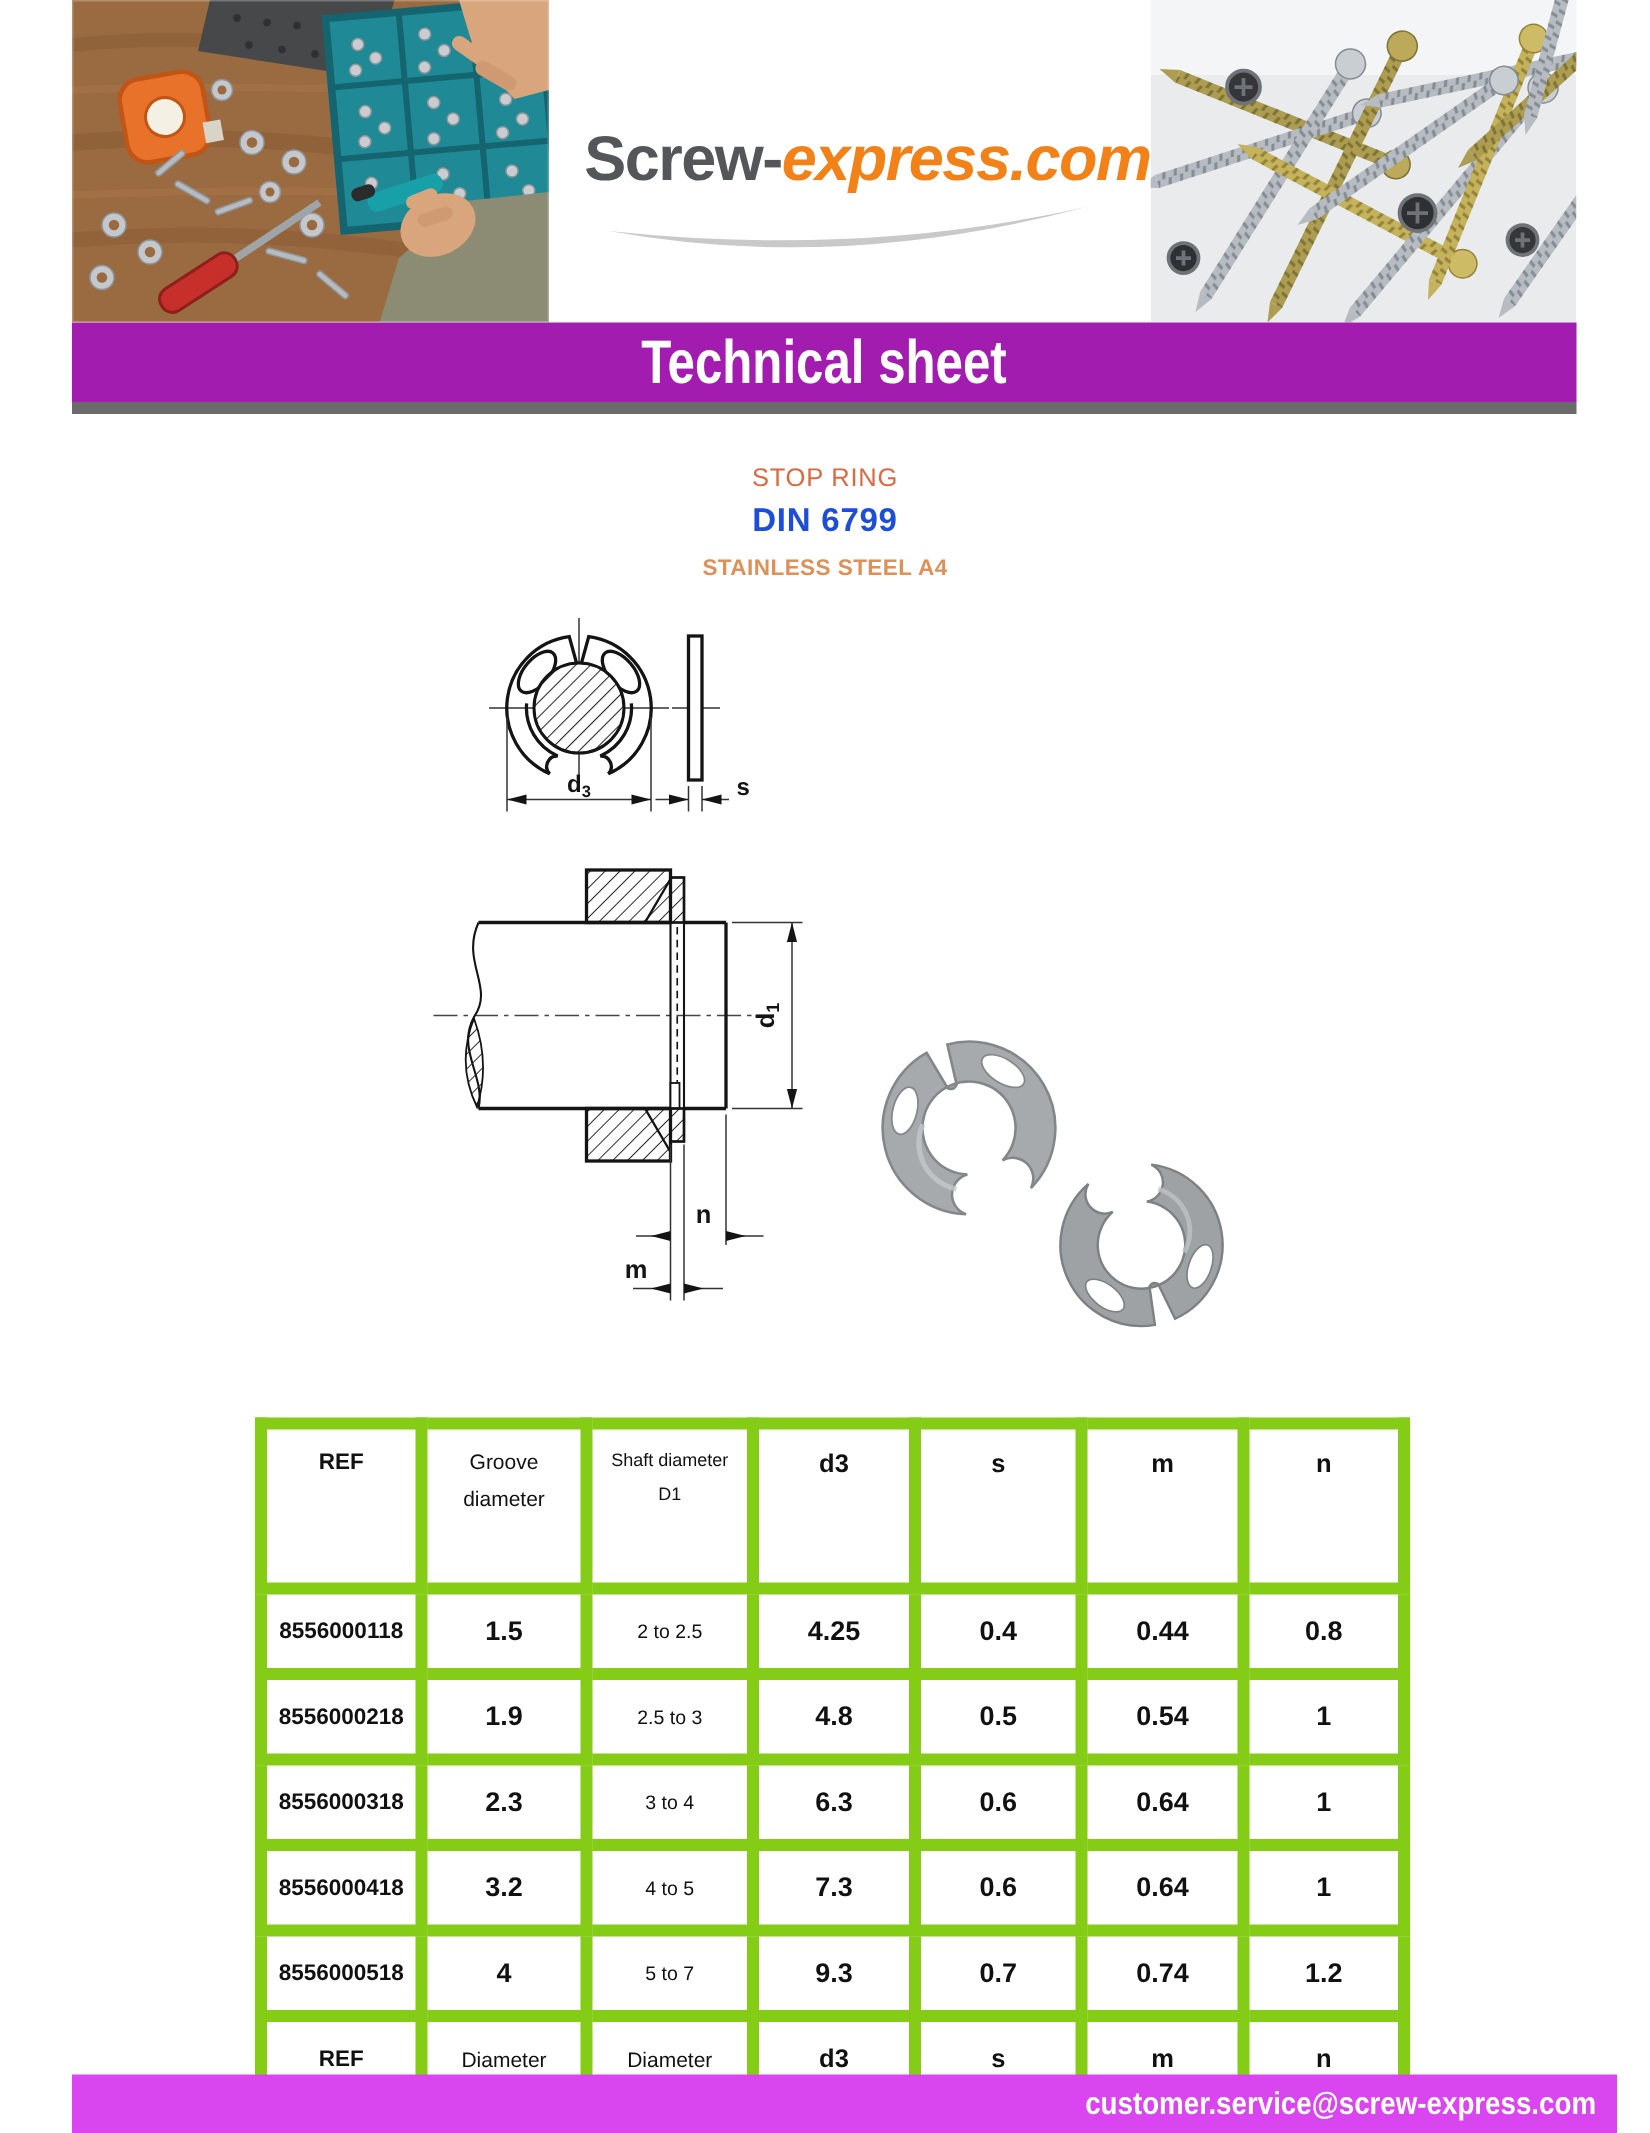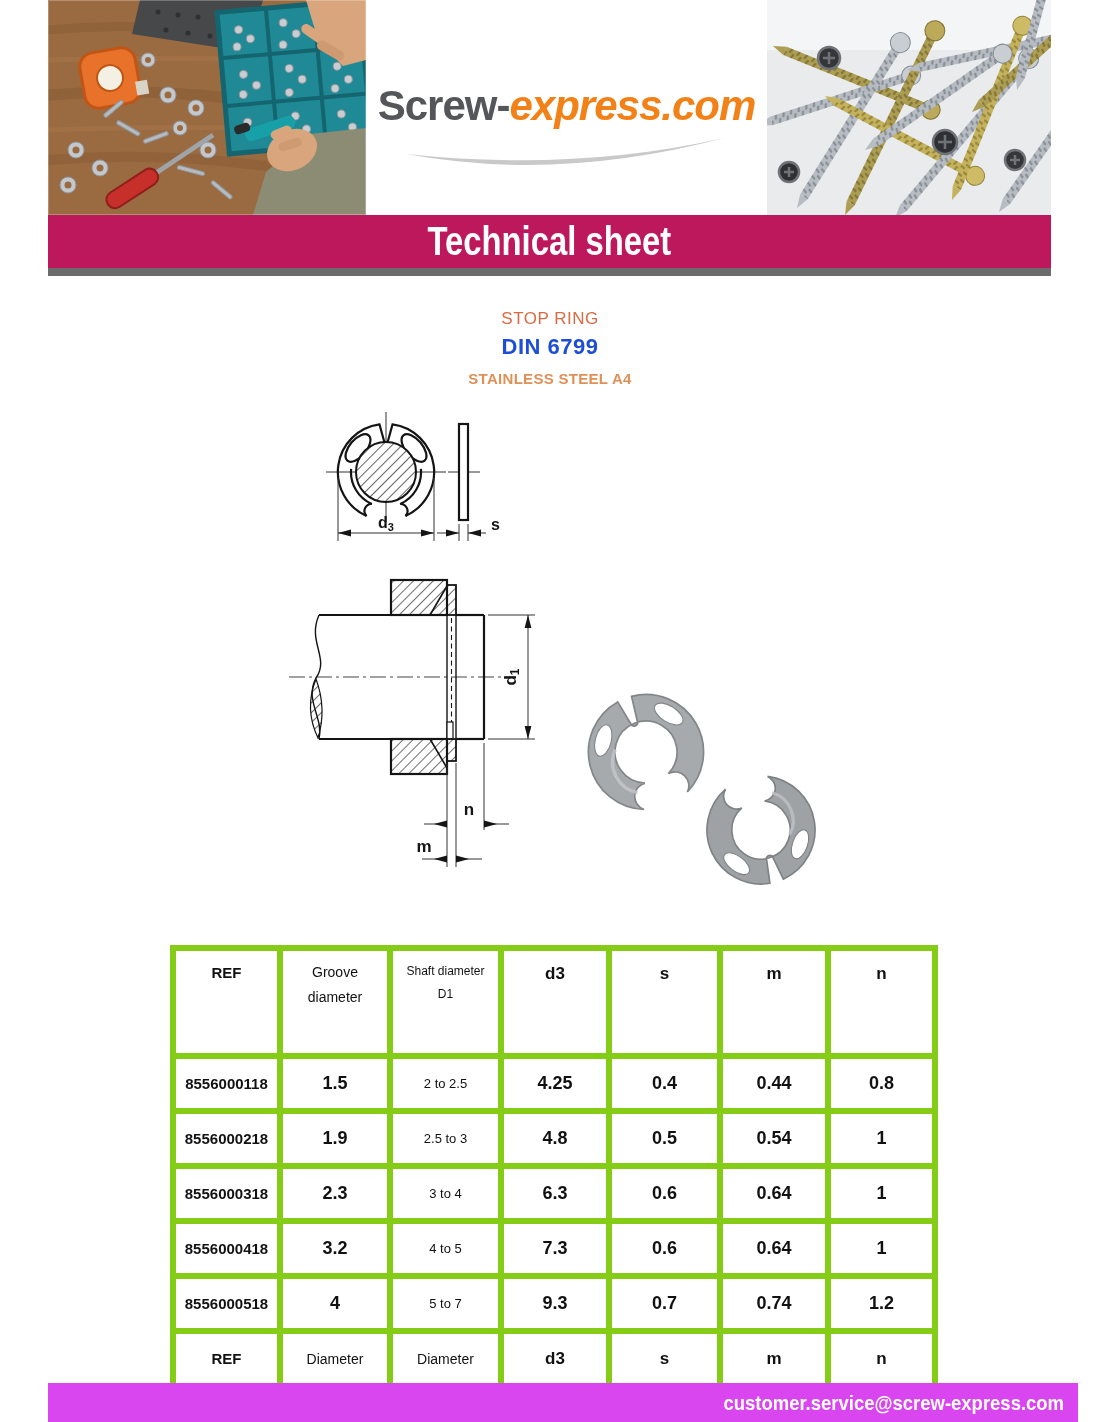--- a/index.html
+++ b/index.html
@@ -3,47 +3,47 @@
 <meta charset="utf-8">
 <style>
   html,body{margin:0;padding:0;background:#ffffff;}
   #page{position:relative;width:1100px;height:1422px;background:#ffffff;overflow:hidden;
         font-family:"Liberation Sans","DejaVu Sans",sans-serif;color:#111;}
 
   
   .photo{position:absolute;top:0;height:215px;overflow:hidden;}
   #photo-left{left:48px;width:318px;}
   #photo-right{left:767px;width:284px;}
-  #logo-area{position:absolute;left:366px;top:0;width:401px;height:160px;background:#fff;text-align:center;}
+  #logo-area{position:absolute;left:366px;top:0;width:401px;height:160px;background:#fff;text-align:right;}
   #logo-text{position:absolute;left:0;top:82px;width:100%;font-size:42px;font-weight:bold;white-space:nowrap;}
   #logo-text .p1{color:#55565A;letter-spacing:-1px;}
   #logo-text .p2{color:#F28118;font-style:italic;letter-spacing:-1px;}
   #logo-swoosh{position:absolute;left:28px;top:128px;}
 
-  #banner{position:absolute;left:48px;top:215px;width:1003px;height:53px;background:#be185d;
+  #banner{position:absolute;left:48px;top:215px;width:1003px;height:53px;background:#a21caf;
           text-align:center;line-height:53px;}
   #banner .t{display:inline-block;transform:scaleX(0.8);transform-origin:center;
              color:#fff;font-size:41px;font-weight:bold;letter-spacing:0px;}
   #gray-bar{position:absolute;left:48px;top:268px;width:1003px;height:8px;background:#6B6B6B;}
 
   
   .title-line{position:absolute;left:0;width:1100px;text-align:center;margin-top:12px;}
   #product-name{top:297px;font-size:17px;color:#DA6A42;letter-spacing:0.5px;}
   #product-standard{top:322px;font-size:22px;font-weight:bold;color:#1d4ed8;letter-spacing:0.5px;}
   #product-material{top:358px;font-size:15px;font-weight:bold;color:#DE9057;letter-spacing:0.3px;}
 
   
   .drw{position:absolute;}
   #drawing-top-view{left:298px;top:400px;}
   #drawing-section-view{left:283px;top:572px;}
   #eclip-photo{left:558px;top:672px;}
 
   
   #spec-table{position:absolute;left:170px;top:945px;width:762px;border-collapse:collapse;table-layout:fixed;}
-  #spec-table td{border:6px solid #84cc16;text-align:center;vertical-align:middle;padding:4px;}
+  #spec-table td{border:8px solid #84cc16;text-align:center;vertical-align:middle;padding:4px;}
   #spec-table tr.hdr td{height:85px;vertical-align:top;padding-top:13px;}
   #spec-table tr.data td{height:41px;}
   #spec-table tr.ftr td{height:41px;}
   .h-ref{font-size:15px;font-weight:bold;}
   .h-main{font-size:14px;}
   .h-sub{font-size:14px;margin-top:9px;}
   .h-small{font-size:12px;}
   .h-small2{font-size:12px;margin-top:9px;text-align:center;}
   .h-dim{font-size:17px;font-weight:bold;}
   .c-ref{font-size:15px;font-weight:bold;}

